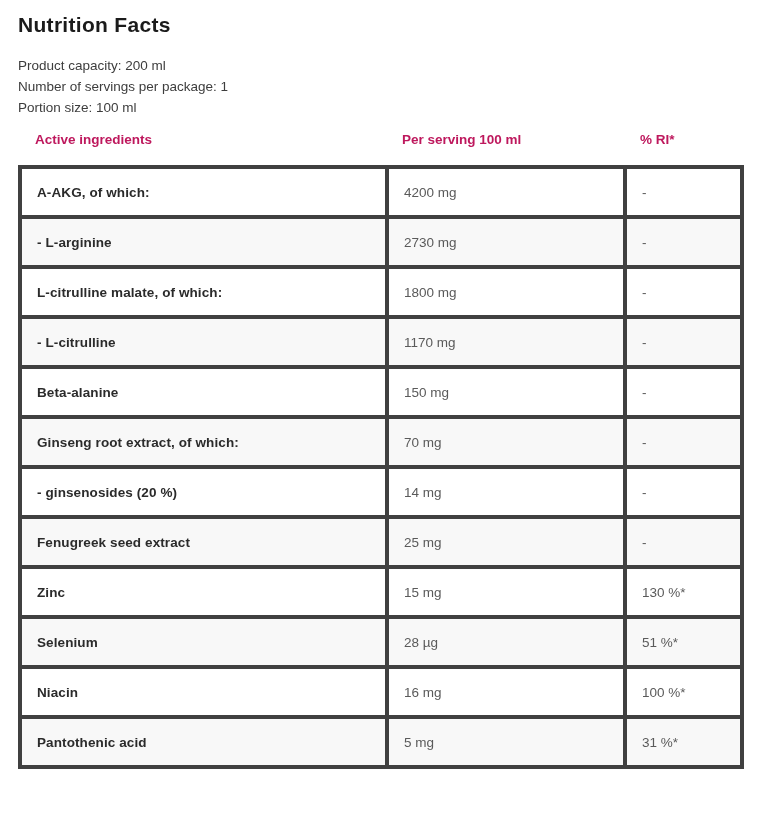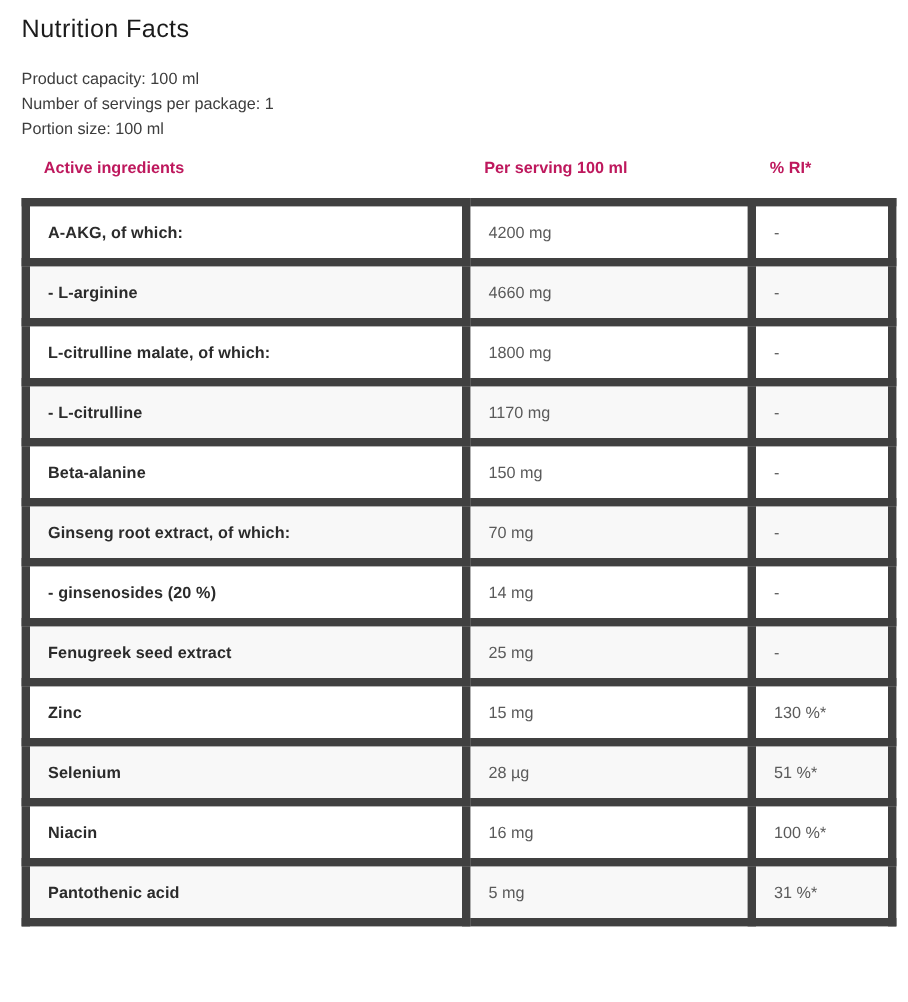--- a/index.html
+++ b/index.html
@@ -10,21 +10,21 @@
     background: #ffffff;
     padding: 10px 17px 0 18px;
     font-family: "Liberation Sans", sans-serif;
     color: #212121;
     overflow: hidden;
   }
   .page-title {
     margin: 2px 0 0 0;
     font-size: 21px;
     line-height: 26px;
-    font-weight: 400;
+    font-weight: 700;
     letter-spacing: 0.3px;
     color: #1b1b1b;
   }
   .info-block { margin-top: 17px; }
   .info-line {
     margin: 0;
     font-size: 13.5px;
     line-height: 21px;
     color: #3d3d3d;
   }
@@ -40,21 +40,21 @@
   thead th {
     border: none;
     text-align: left;
     font-size: 13.5px;
     font-weight: 700;
     color: #be185d;
     padding: 14px 6px 18px 15px;
     vertical-align: middle;
   }
   tbody td {
-    border: 7px solid #404040;
+    border: 4px solid #404040;
     height: 50px;
     padding: 0 6px 0 15px;
     vertical-align: middle;
     font-size: 13.5px;
   }
   tbody tr:nth-child(even) { background: #f8f8f8; }
   tbody tr:nth-child(odd) { background: #ffffff; }
   td.ingredient { font-weight: 700; color: #2b2b2b; letter-spacing: 0.1px; }
   td.value, td.ri { font-weight: 400; color: #5a5a5a; }
   .footnote {
@@ -65,21 +65,21 @@
   }
 </style>
 </head>
 <body>
 
 <div class="page">
 
   <h1 class="page-title">Nutrition Facts</h1>
 
   <div class="info-block">
-    <p class="info-line">Product capacity: 100 ml</p>
+    <p class="info-line">Product capacity: 200 ml</p>
     <p class="info-line">Number of servings per package: 1</p>
     <p class="info-line">Portion size: 100 ml</p>
   </div>
 
   <table class="nutrition">
     <colgroup>
       <col class="c1">
         <col class="c2">
         <col class="c3">
     </colgroup>
@@ -91,21 +91,21 @@
       </tr>
     </thead>
     <tbody>
         <tr>
           <td class="ingredient">A-AKG, of which:</td>
           <td class="value">4200 mg</td>
           <td class="ri">-</td>
         </tr>
         <tr>
           <td class="ingredient">- L-arginine</td>
-          <td class="value">4660 mg</td>
+          <td class="value">2730 mg</td>
           <td class="ri">-</td>
         </tr>
         <tr>
           <td class="ingredient">L-citrulline malate, of which:</td>
           <td class="value">1800 mg</td>
           <td class="ri">-</td>
         </tr>
         <tr>
           <td class="ingredient">- L-citrulline</td>
           <td class="value">1170 mg</td>

